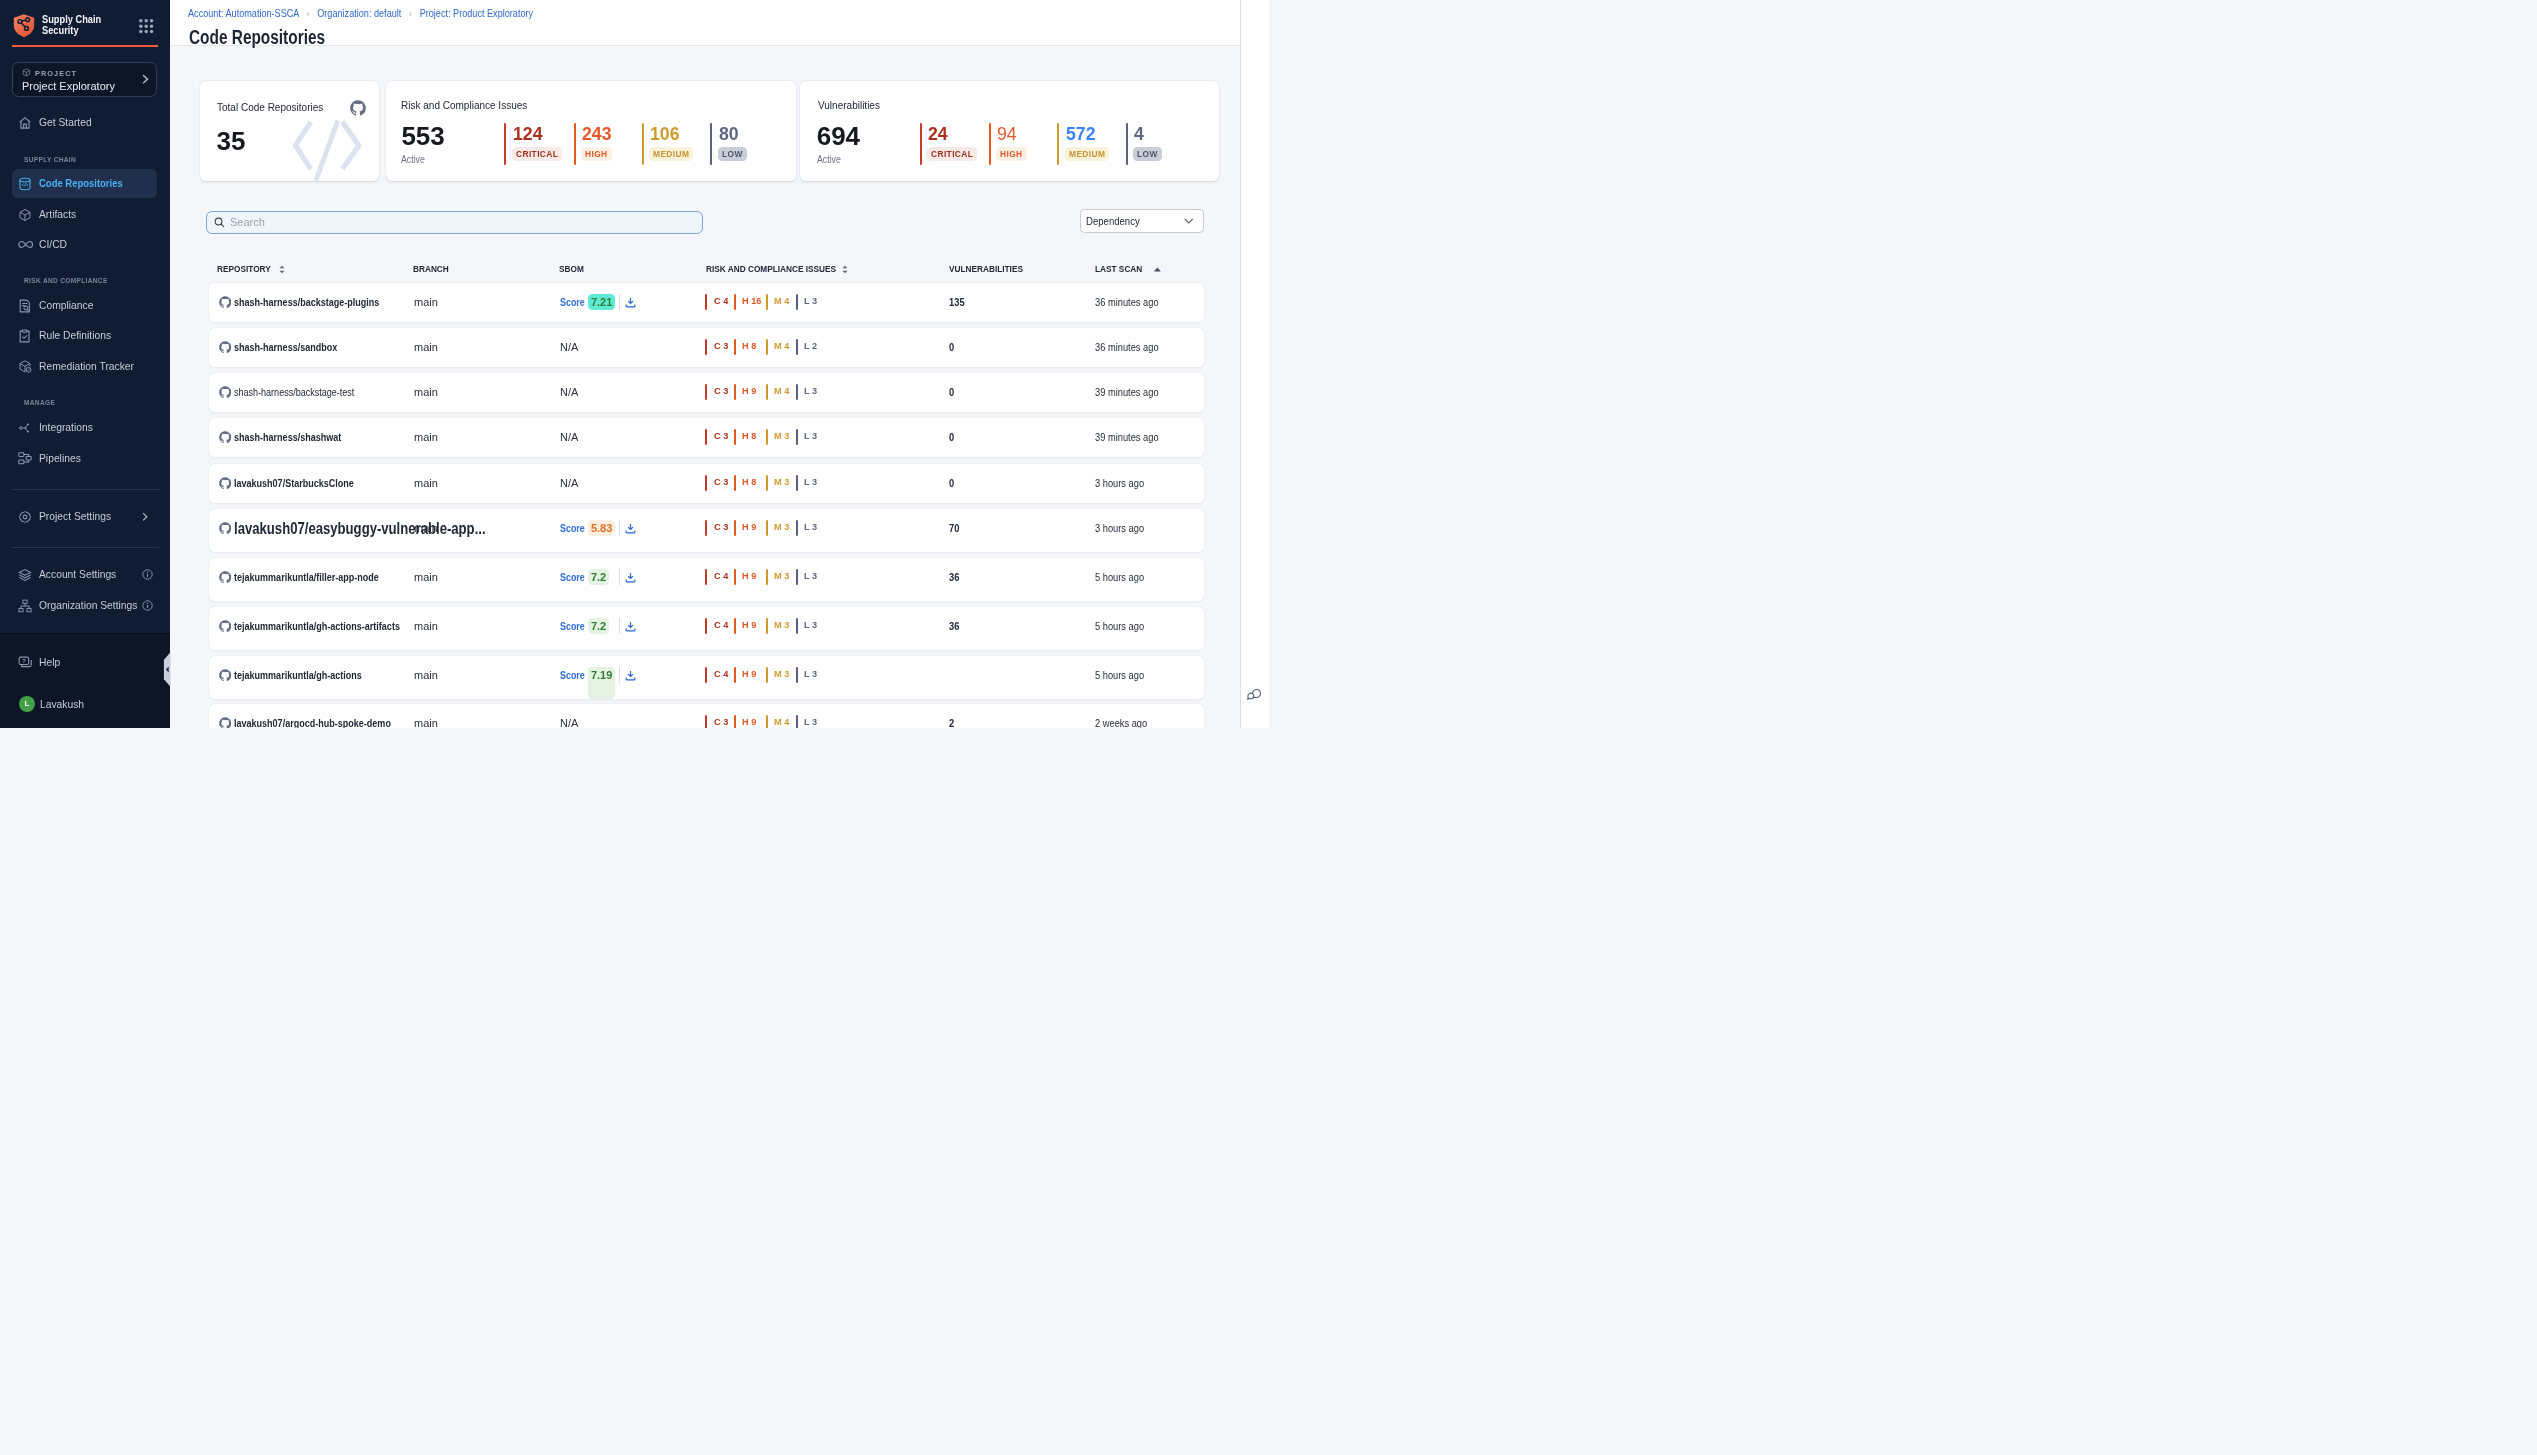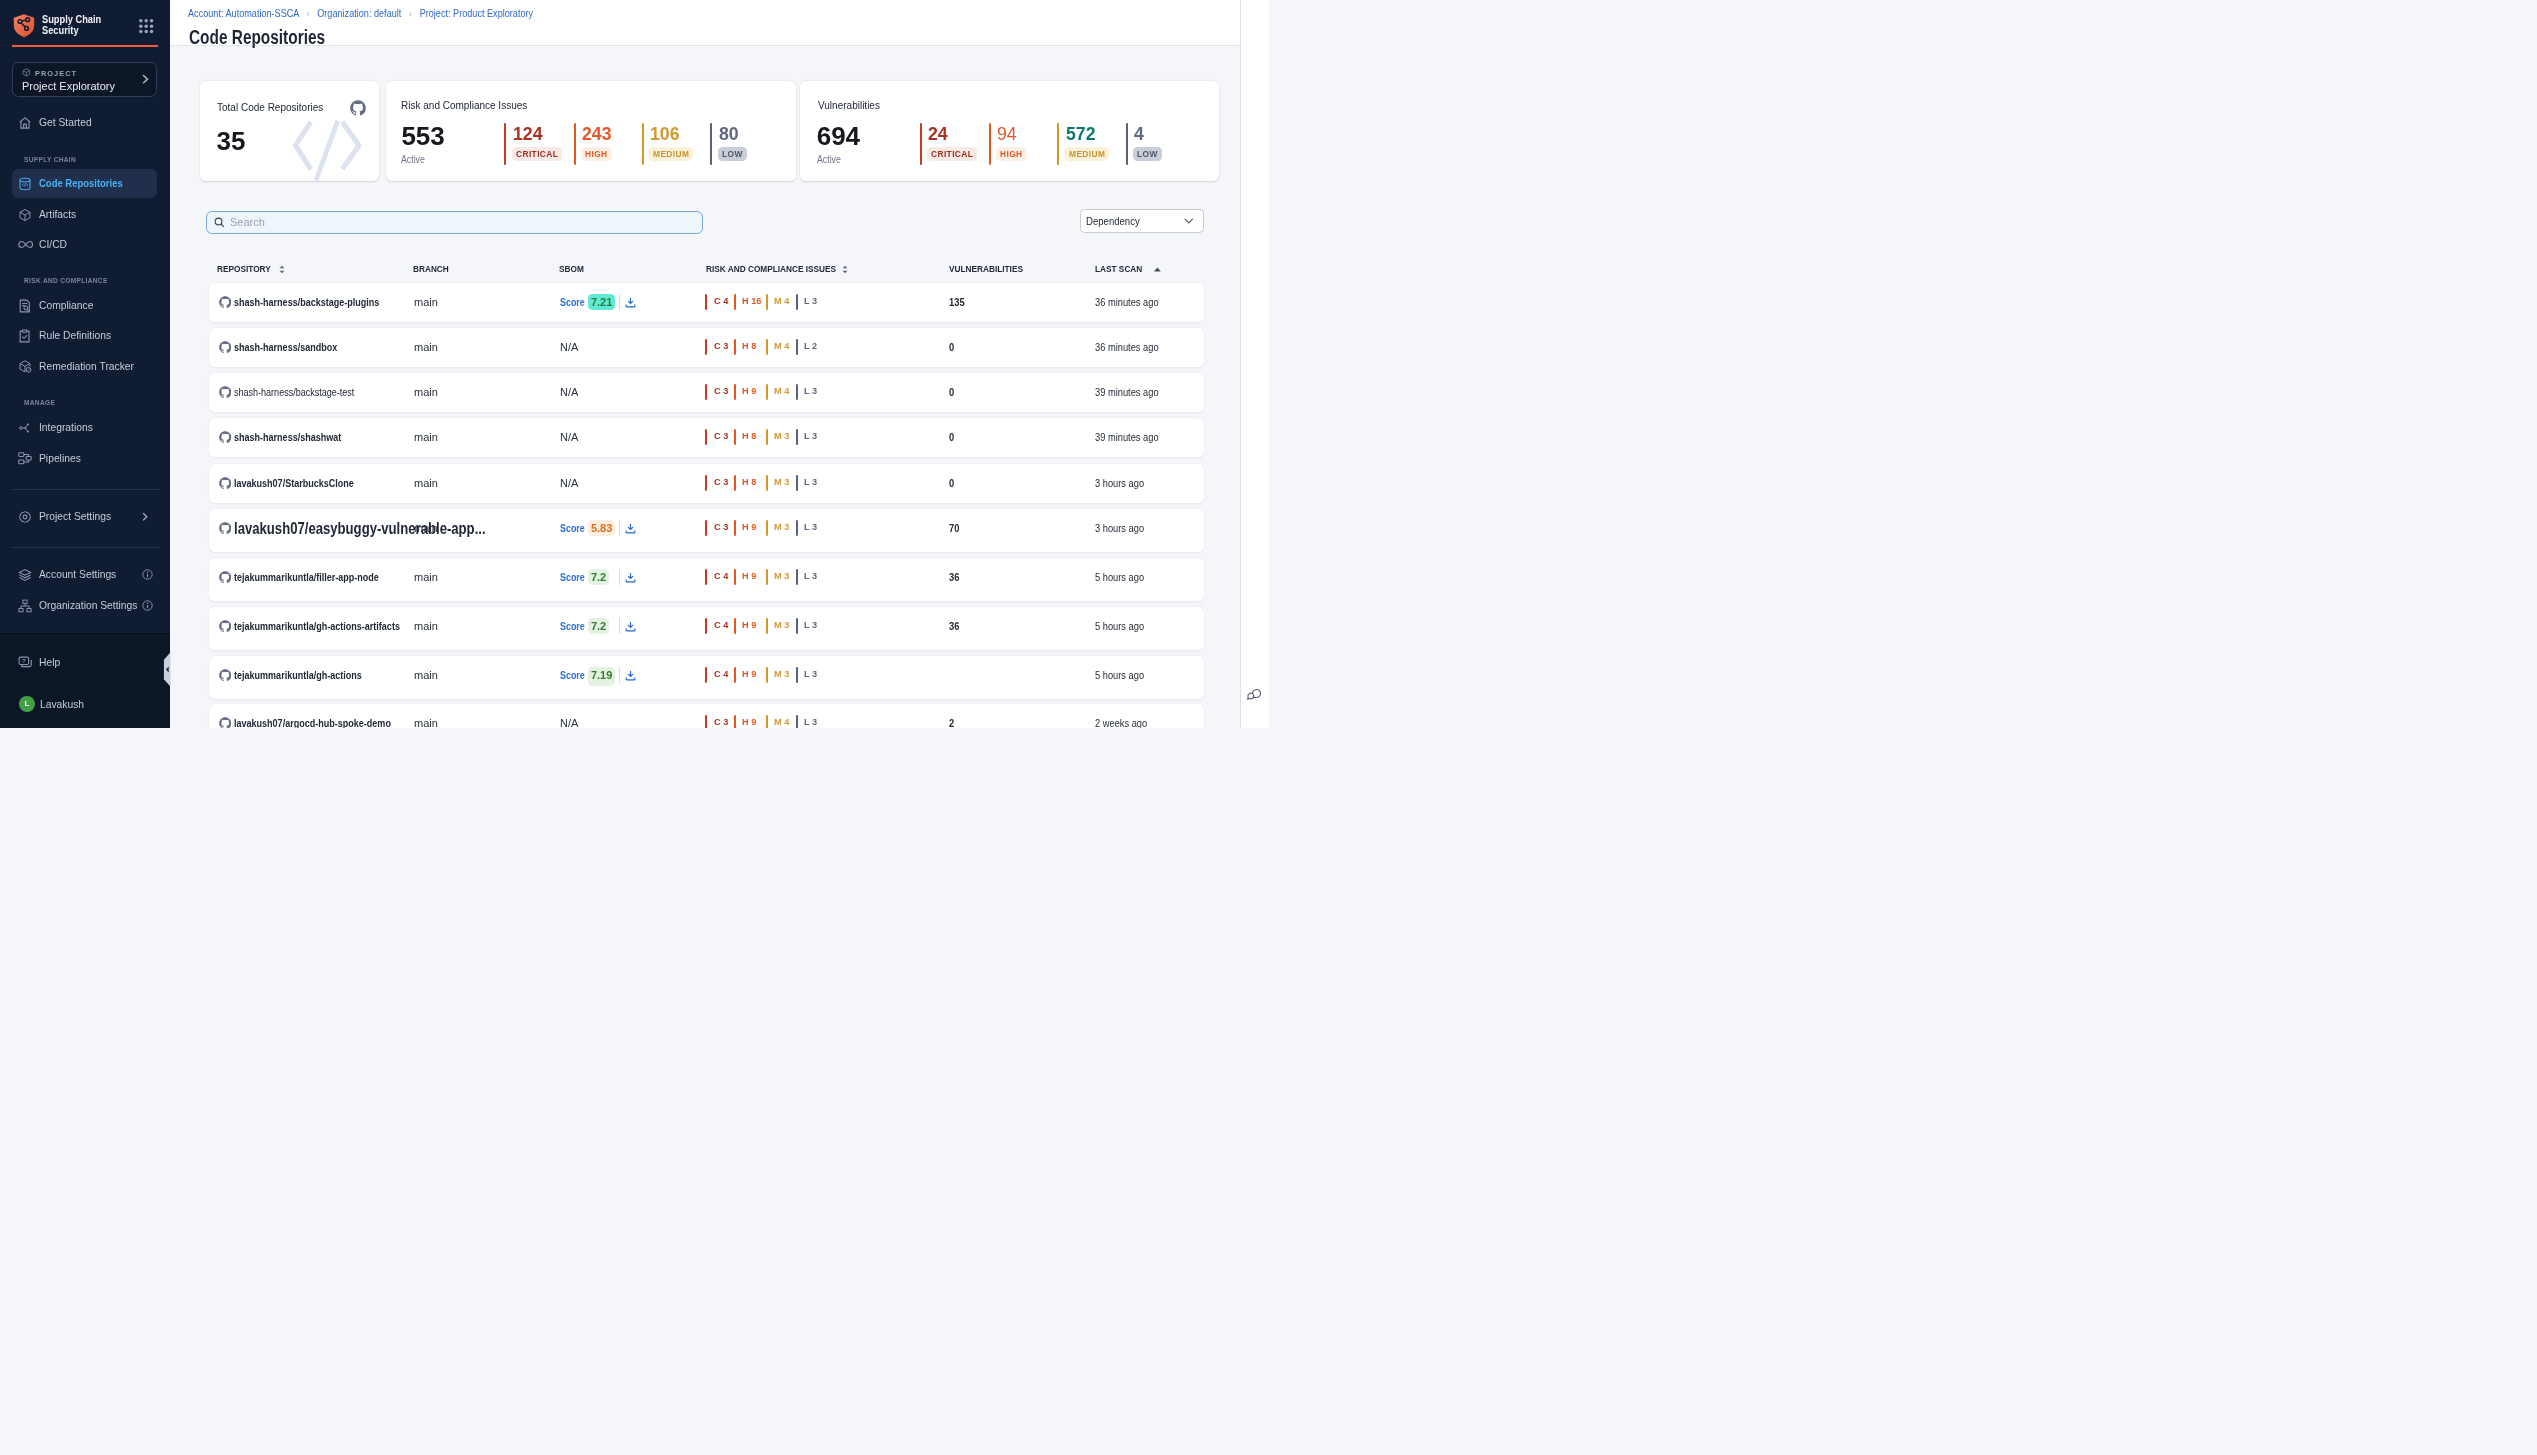--- a/index.html
+++ b/index.html
@@ -53,21 +53,21 @@
     <div class="abs" style="left:17.5px;top:19px;font-size:11px;color:#23293a;line-height:11px;white-space:nowrap"><span class="sx" style="transform:scaleX(0.91)">Vulnerabilities</span></div>
     <div class="abs" style="left:16.7px;top:41px;font-size:26px;color:#16191f;line-height:29px;font-weight:bold;white-space:nowrap">694</div>
     <div class="abs" style="left:16.7px;top:73px;font-size:10.3px;color:#6d7486;line-height:11px;white-space:nowrap"><span class="sx" style="transform:scaleX(.85)">Active</span></div>
     <div class="abs" style="left:120px;top:42px;width:2.2px;height:42px;border-radius:1.1px;background:#c53a22"></div>
     <div class="abs" style="left:128px;top:43px;font-size:19px;color:#a93120;line-height:20.6px;font-weight:bold;white-space:nowrap"><span class="sx" style="transform:scaleX(.93)">24</span></div>
     <div class="abs badge" style="left:127px;top:66px;height:14.2px;background:#f7eae6;color:#9c2d1c;font-size:8.4px;letter-spacing:0.4px;line-height:14.2px;padding:0 4px">CRITICAL</div>
     <div class="abs" style="left:189px;top:42px;width:2.2px;height:42px;border-radius:1.1px;background:#e4571f"></div>
     <div class="abs" style="left:197px;top:43px;font-size:19px;color:#e4582a;line-height:20.6px;font-weight:normal;white-space:nowrap"><span class="sx" style="transform:scaleX(.93)">94</span></div>
     <div class="abs badge" style="left:196px;top:66px;height:14.2px;background:#fcefe4;color:#df5a28;font-size:8.4px;letter-spacing:0.4px;line-height:14.2px;padding:0 4px">HIGH</div>
     <div class="abs" style="left:257px;top:42px;width:2.2px;height:42px;border-radius:1.1px;background:#d19a28"></div>
-    <div class="abs" style="left:266px;top:43px;font-size:19px;color:#0f766e;line-height:20.6px;font-weight:bold;white-space:nowrap"><span class="sx" style="transform:scaleX(.93)">572</span></div>
+    <div class="abs" style="left:266px;top:43px;font-size:19px;color:#3b82f6;line-height:20.6px;font-weight:bold;white-space:nowrap"><span class="sx" style="transform:scaleX(.93)">572</span></div>
     <div class="abs badge" style="left:265px;top:66px;height:14.2px;background:#faf3da;color:#c6932e;font-size:8.4px;letter-spacing:0.4px;line-height:14.2px;padding:0 4px">MEDIUM</div>
     <div class="abs" style="left:326px;top:42px;width:2.2px;height:42px;border-radius:1.1px;background:#5a627b"></div>
     <div class="abs" style="left:334px;top:43px;font-size:19px;color:#5f6780;line-height:20.6px;font-weight:bold;white-space:nowrap"><span class="sx" style="transform:scaleX(.93)">4</span></div>
     <div class="abs badge" style="left:333px;top:66px;height:14.2px;background:#c9cdd9;color:#4e5569;font-size:8.4px;letter-spacing:0.4px;line-height:14.2px;padding:0 4px">LOW</div>
   </div>
 <div class="abs" style="left:206px;top:211px;width:497px;height:23px;background:#eef6fc;border:1.1px solid #79a7d9;border-radius:5.9px"></div>
 <svg class="abs" style="left:214px;top:217px" width="11" height="11" viewBox="0 0 15 15">
     <circle cx="6.2" cy="6.2" r="4.6" stroke="#384251" stroke-width="1.5" fill="none"></circle>
     <path d="M9.8 9.8 13.4 13.4" stroke="#384251" stroke-width="1.5"></path>
   </svg>
@@ -262,21 +262,21 @@
     <div class="abs" style="left:740px;top:13.6px;font-size:11px;color:#222936;line-height:11px;font-weight:bold;white-space:nowrap"><span class="sx" style="transform:scaleX(0.85)">36</span></div>
     <div class="abs" style="left:886px;top:13.6px;font-size:11px;color:#262c38;line-height:11px;white-space:nowrap"><span class="sx" style="transform:scaleX(.845)">5 hours ago</span></div>
   </div>
 <div class="row" style="top:656px;height:43px">
     <svg class="abs" style="left:9.5px;top:13px" width="12.5" height="12.5" viewBox="0 0 16 16.4">
       <path fill="#676d82" d="M8 .2C3.58.2 0 3.78 0 8.2c0 3.54 2.29 6.53 5.47 7.59.4.07.55-.17.55-.38 0-.19-.01-.82-.01-1.49-2.01.37-2.53-.49-2.69-.94-.09-.23-.48-.94-.82-1.13-.28-.15-.68-.52-.01-.53.63-.01 1.08.58 1.23.82.72 1.21 1.87.87 2.33.66.07-.52.28-.87.51-1.07-1.78-.2-3.64-.89-3.64-3.95 0-.87.31-1.59.82-2.15-.08-.2-.36-1.02.08-2.12 0 0 .67-.21 2.2.82.64-.18 1.32-.27 2-.27s1.36.09 2 .27c1.53-1.04 2.2-.82 2.2-.82.44 1.1.16 1.92.08 2.12.51.56.82 1.27.82 2.15 0 3.07-1.87 3.75-3.65 3.95.29.25.54.73.54 1.48 0 1.07-.01 1.93-.01 2.2 0 .21.15.46.55.38A8.01 8.01 0 0 0 16 8.2C16 3.78 12.42.2 8 .2z"></path>
     </svg>
     <div class="abs" style="left:24.6px;top:13.6px;font-size:11px;color:#222936;line-height:11px;font-weight:bold;white-space:nowrap"><span class="sx" style="transform:scaleX(0.82)">tejakummarikuntla/gh-actions</span></div>
     <div class="abs" style="left:205px;top:13.6px;font-size:11px;color:#2a303c;line-height:11px;white-space:nowrap">main</div>
     <div class="abs" style="left:351px;top:13.6px;font-size:11px;color:#2e6fd8;line-height:11px;font-weight:bold;white-space:nowrap"><span class="sx" style="transform:scaleX(0.81)">Score</span></div>
-    <div class="abs badge" style="left:379px;top:11px;height:19px;background:#e5f2e1;color:#2e7d32;font-size:11px;line-height:16px;padding:0 2.9px">7.19</div>
+    <div class="abs badge" style="left:379px;top:11px;height:32px;background:#e5f2e1;color:#2e7d32;font-size:11px;line-height:16px;padding:0 2.9px">7.19</div>
     <div class="abs" style="left:410px;top:11px;width:0.7px;height:16px;background:#d9dce3"></div>
     <svg class="abs" style="left:416px;top:13.6px" width="11" height="11" viewBox="0 0 15 15">
       <path d="M7.5 1.5 V8.6 M4.2 5.6 7.5 8.9 10.8 5.6" stroke="#2567d3" stroke-width="1.6" fill="none"></path>
       <path d="M1.6 10.3 V12.6 a.9.9 0 0 0 .9.9 h10 a.9.9 0 0 0 .9-.9 V10.3" stroke="#2567d3" stroke-width="1.6" fill="none"></path>
     </svg>
     <div class="abs" style="left:496px;top:11.4px;width:2.2px;height:15.4px;border-radius:1.1px;background:#c53a22"></div>
     <div class="abs" style="left:505px;top:14.3px;font-size:9.2px;color:#a8321f;line-height:9.5px;font-weight:bold;white-space:nowrap">C 4</div>
     <div class="abs" style="left:525px;top:11.4px;width:2.2px;height:15.4px;border-radius:1.1px;background:#e4571f"></div>
     <div class="abs" style="left:533px;top:14.3px;font-size:9.2px;color:#e05a28;line-height:9.5px;font-weight:bold;white-space:nowrap">H 9</div>
     <div class="abs" style="left:557px;top:11.4px;width:2.2px;height:15.4px;border-radius:1.1px;background:#d19a28"></div>

